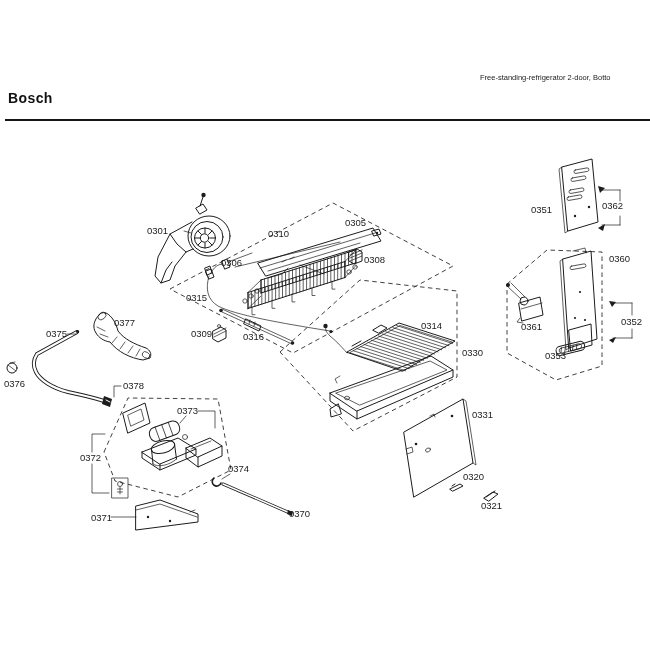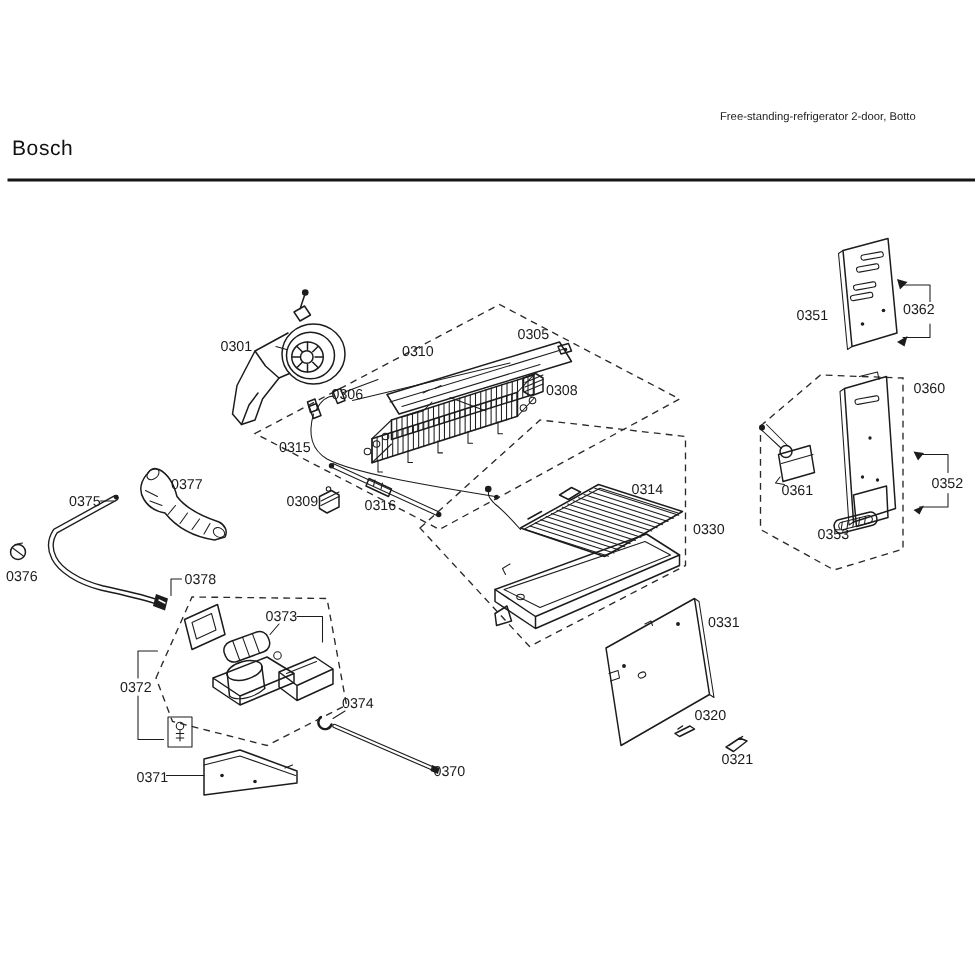--- a/index.html
+++ b/index.html
@@ -1,18 +1,18 @@
 <!DOCTYPE html>
 <html><head>
 <meta charset="utf-8">
 <style>
   html,body{margin:0;padding:0;background:#fff;}
   .stage{position:relative;width:650px;height:650px;background:#ffffff;overflow:hidden;
          font-family:"Liberation Sans",sans-serif;color:#1b1b1b;}
-  .brand{position:absolute;left:8px;top:90px;font-size:14px;font-weight:normal;
+  .brand{position:absolute;left:8px;top:90px;font-size:14px;font-weight:bold;
          letter-spacing:.4px;color:#111;}
   .model{position:absolute;left:480px;top:72px;font-size:7.5px;line-height:11px;
          color:#222;width:168px;}
   .rule{position:absolute;left:5px;right:0;top:119px;height:2px;background:#151515;}
   svg{position:absolute;left:0;top:0;}
   .lbl{font:9.5px "Liberation Sans",sans-serif;fill:#1b1b1b;}
   .ink{stroke:#1c1c1c;fill:none;stroke-width:1;stroke-linecap:round;stroke-linejoin:round;}
   .dash{stroke:#2a2a2a;fill:none;stroke-width:.9;stroke-dasharray:4.5 3.5;}
   .thin{stroke-width:.7;}
   .fill{fill:#1c1c1c;stroke:none;}

